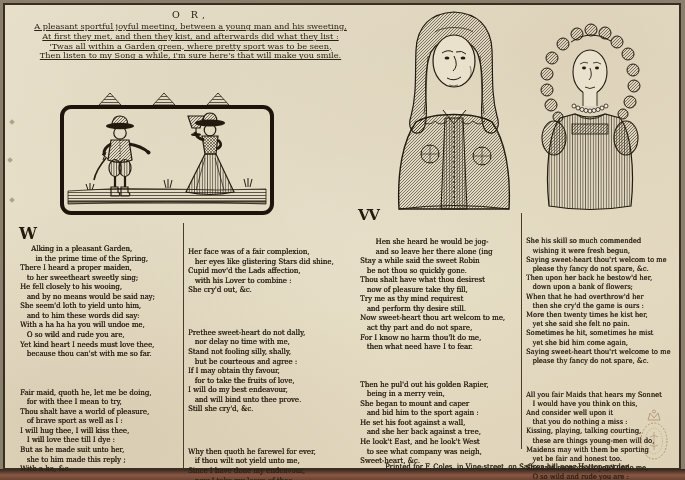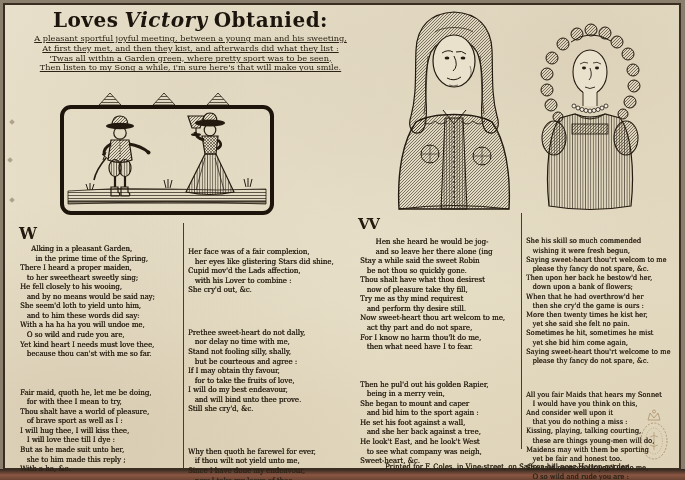--- a/index.html
+++ b/index.html
@@ -28,42 +28,42 @@
   .c1{left:20px;top:225px;width:163px;}
   .c2{left:188px;top:228px;width:168px;}
   .c2 .stanza{margin-bottom:14px;}
   .c3{left:360px;top:218px;width:162px;}
   .c3 .stanza{margin-bottom:9px;}
   .c4{left:526px;top:218px;width:156px;font-size:7.3px;line-height:9.2px;}
   .c4 .stanza{margin-bottom:6px;}
   .c1 .stanza:nth-child(3){margin-top:8px;}
   .dropcap{position:absolute;font-weight:bold;color:#241b10;}
   .dc1{left:19px;top:224px;font-size:16px;}
-  .dc3{left:358px;top:215px;font-size:15px;letter-spacing:-1.5px;}
+  .dc3{left:358px;top:206px;font-size:15px;letter-spacing:-1.5px;}
   .imprint{position:absolute;left:385px;top:462px;width:300px;font-size:7.4px;color:#2b2215;
          transform:scaleX(.93);transform-origin:0 0;text-shadow:.2px 0 0 currentColor;}
   .vrule{position:absolute;width:1px;background:#4a3c2c;}
   .v1{left:183px;top:223px;height:245px;}
   .v2{left:521px;top:213px;height:236px;}
   .wc{position:absolute;}
   .wc-couple{left:58px;top:92px;}
   .wc-man{left:383px;top:6px;}
   .wc-woman{left:527px;top:20px;}
   .wc-stamp{left:637px;top:408px;opacity:.65;}
   .orn{position:absolute;width:4px;height:4px;background:rgba(70,52,30,.35);transform:rotate(45deg);}
 </style>
 </head>
 <body>
 
 <div class="scan">
   <div class="bed"></div>
   <div class="paper"></div>
 
   <div class="hdr">
-    <div class="title"><span class="tw">Loves</span><span class="tw it">Victory</span><span class="tw">Obtanied:</span></div>
+    <div class="orline">O R,</div>
     <div class="verse">A pleasant sportful joyful meeting, between a young man and his sweeting,
 At first they met, and then they kist, and afterwards did what they list :
 'Twas all within a Garden green, where pretty sport was to be seen,
 Then listen to my Song a while, i'm sure here's that will make you smile.</div>
   </div>
 
   <span class="orn" style="left:10px;top:120px"></span>
   <span class="orn" style="left:8px;top:158px"></span>
   <span class="orn" style="left:10px;top:198px"></span>
 

